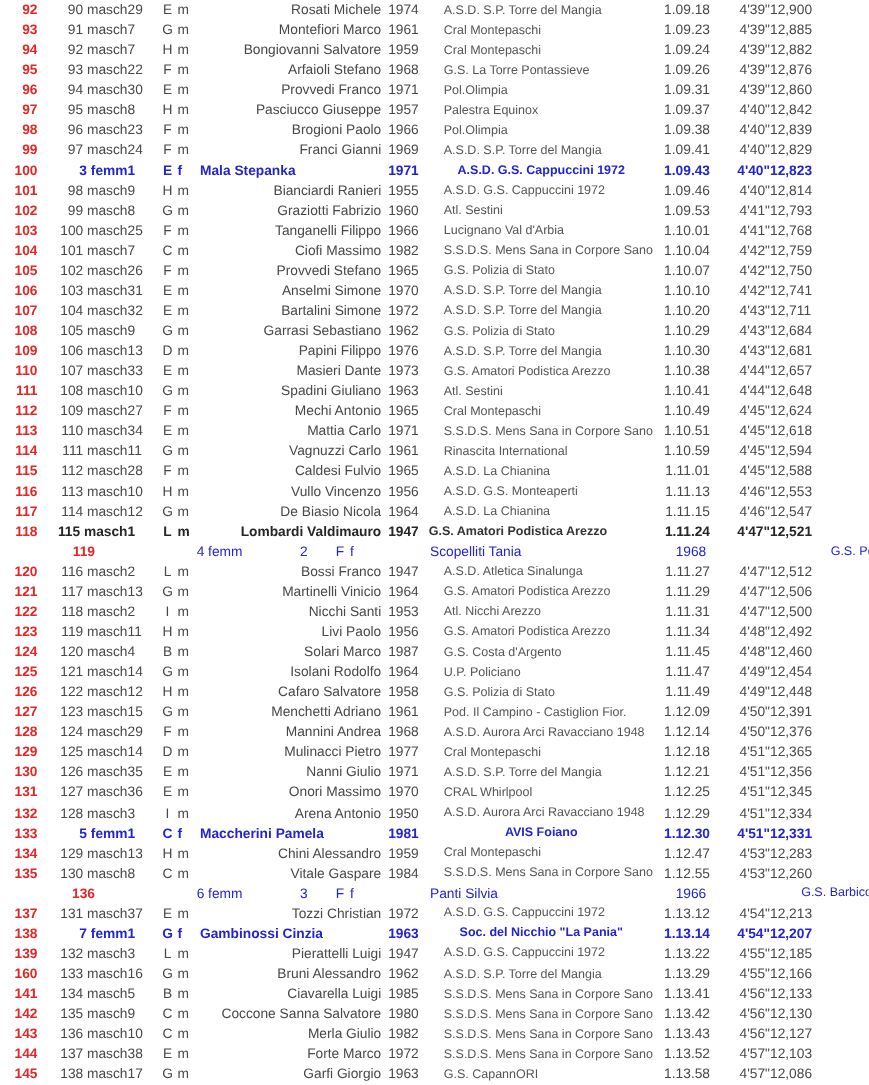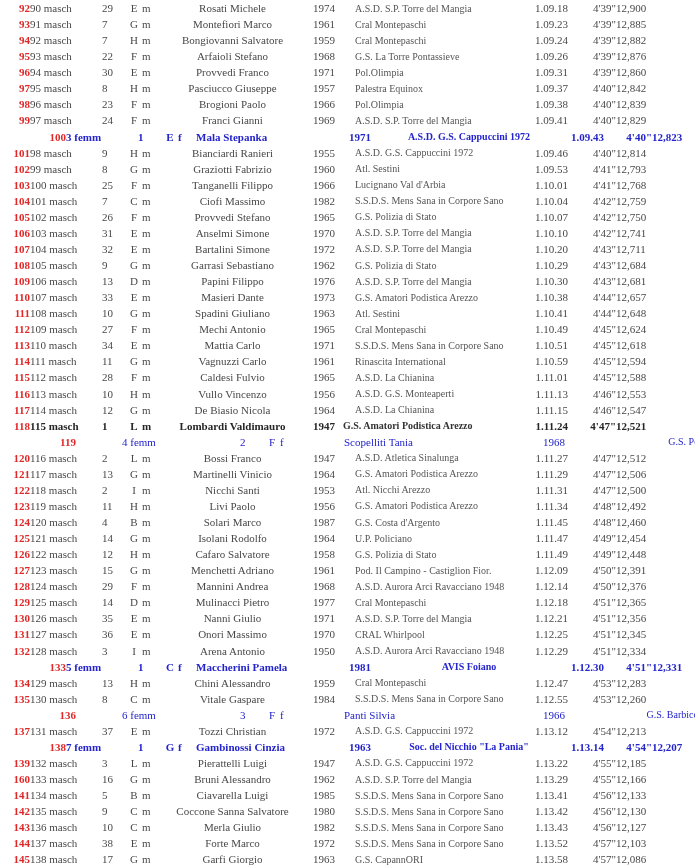--- a/index.html
+++ b/index.html
@@ -1,47 +1,47 @@
 <!DOCTYPE html>
 <html><head>
 <meta charset="utf-8">
 <style>
   html,body{margin:0;padding:0;}
   body{
     width:695px;height:868px;background:#ffffff;overflow:hidden;
     font-family:"Liberation Sans","DejaVu Sans",sans-serif;
     font-size:11px;color:#484848;
   }
-  #results{width:695px;height:868px;font-family:Liberation Serif, serif;}
+  #results{width:695px;height:868px;}
   .row{display:flex;align-items:center;height:16.07px;white-space:nowrap;}
   .cell{flex:none;overflow:hidden;}
   .c-pos{width:30px;text-align:right;font-weight:bold;color:#e02828;}
-  .c-catpos{width:72px;}
+  .c-catpos{width:72px;text-align:right;}
   .c-cat{width:53px;display:flex;}
   .c-catnum{width:24px;text-align:left;flex:none;}
   .c-catletter{width:16px;text-align:center;flex:none;}
   .c-gender{width:13px;text-align:left;flex:none;}
-  .c-name{width:150px;text-align:center;padding-left:5px;box-sizing:border-box;}
+  .c-name{width:150px;text-align:right;padding-left:5px;box-sizing:border-box;}
   .c-year{width:30px;text-align:right;}
   .c-team{width:188px;text-align:left;padding-left:8px;box-sizing:border-box;font-size:10px;color:#555555;}
   .c-time{width:45px;text-align:right;}
   .c-pace{width:48px;text-align:right;}
   .c-pts{width:62px;text-align:left;}
   
   .row.m  .cell{color:#484848;}
   .row.m  .c-pos{color:#e02828;}
   .row.m  .c-team{color:#555555;padding-left:20px;}
   .row.mb .cell{color:#262626;font-weight:bold;}
   .row.mb .c-pos{color:#e02828;}
   .row.mb .c-team{color:#333333;}
   .row.f  .cell{color:#2424cc;margin-left:46px;}
   .row.f  .c-pos{color:#e02828;font-weight:bold;}
   .row.f  .c-team{color:#2424cc;}
   .row.fb .cell{color:#2424cc;font-weight:bold;}
-  .row.fb .c-pos{color:#e02828;margin-left:36px;}
+  .row.fb .c-pos{color:#e02828;}
   .row.fb .c-team{color:#2424cc;}
   
   .row.f .c-name,.row.fb .c-name{text-align:left;padding-right:4px;}
   .row.f .c-team,.row.fb .c-team{text-align:center;padding-left:8px;}
 </style>
 </head>
 <body>
 
 <div id="results">
   <div class="row m">

